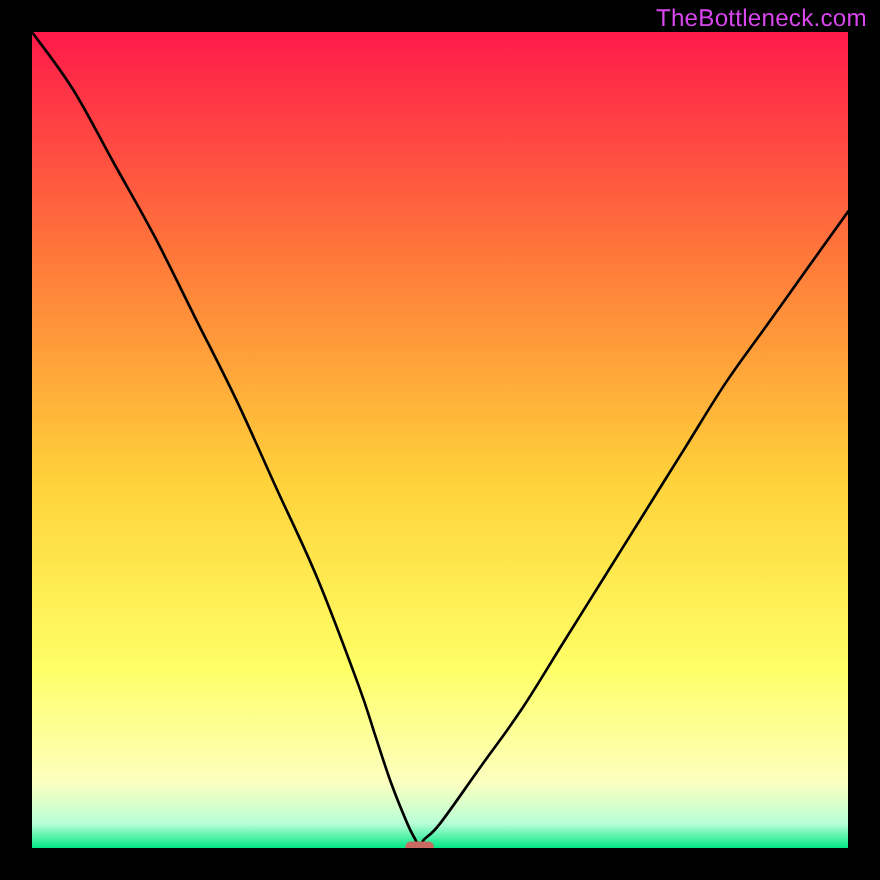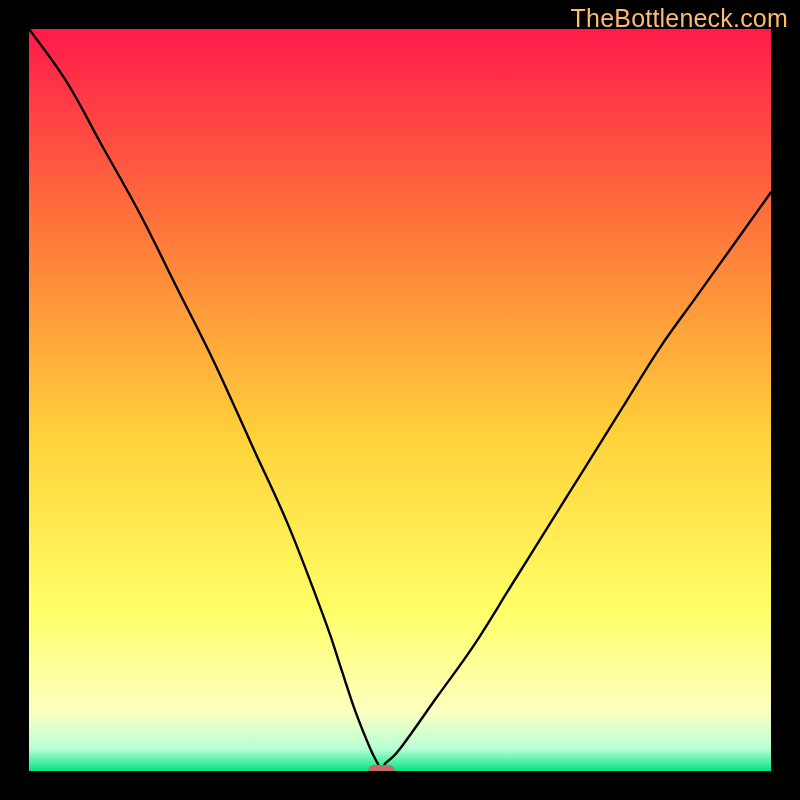--- a/index.html
+++ b/index.html
@@ -14,22 +14,22 @@
   .frame {
     position: relative;
     width: 800px;
     height: 800px;
     background: #000;
   }
   .watermark {
     position: absolute;
     top: 4px;
     right: 12px;
-    color: #fdba74;
-    font-size: 25px;
+    color: #d946ef;
+    font-size: 22px;
     letter-spacing: 0.2px;
     z-index: 10;
   }
   .plot {
     position: absolute;
     left: 29px;
     top: 29px;
     width: 742px;
     height: 742px;
   }

